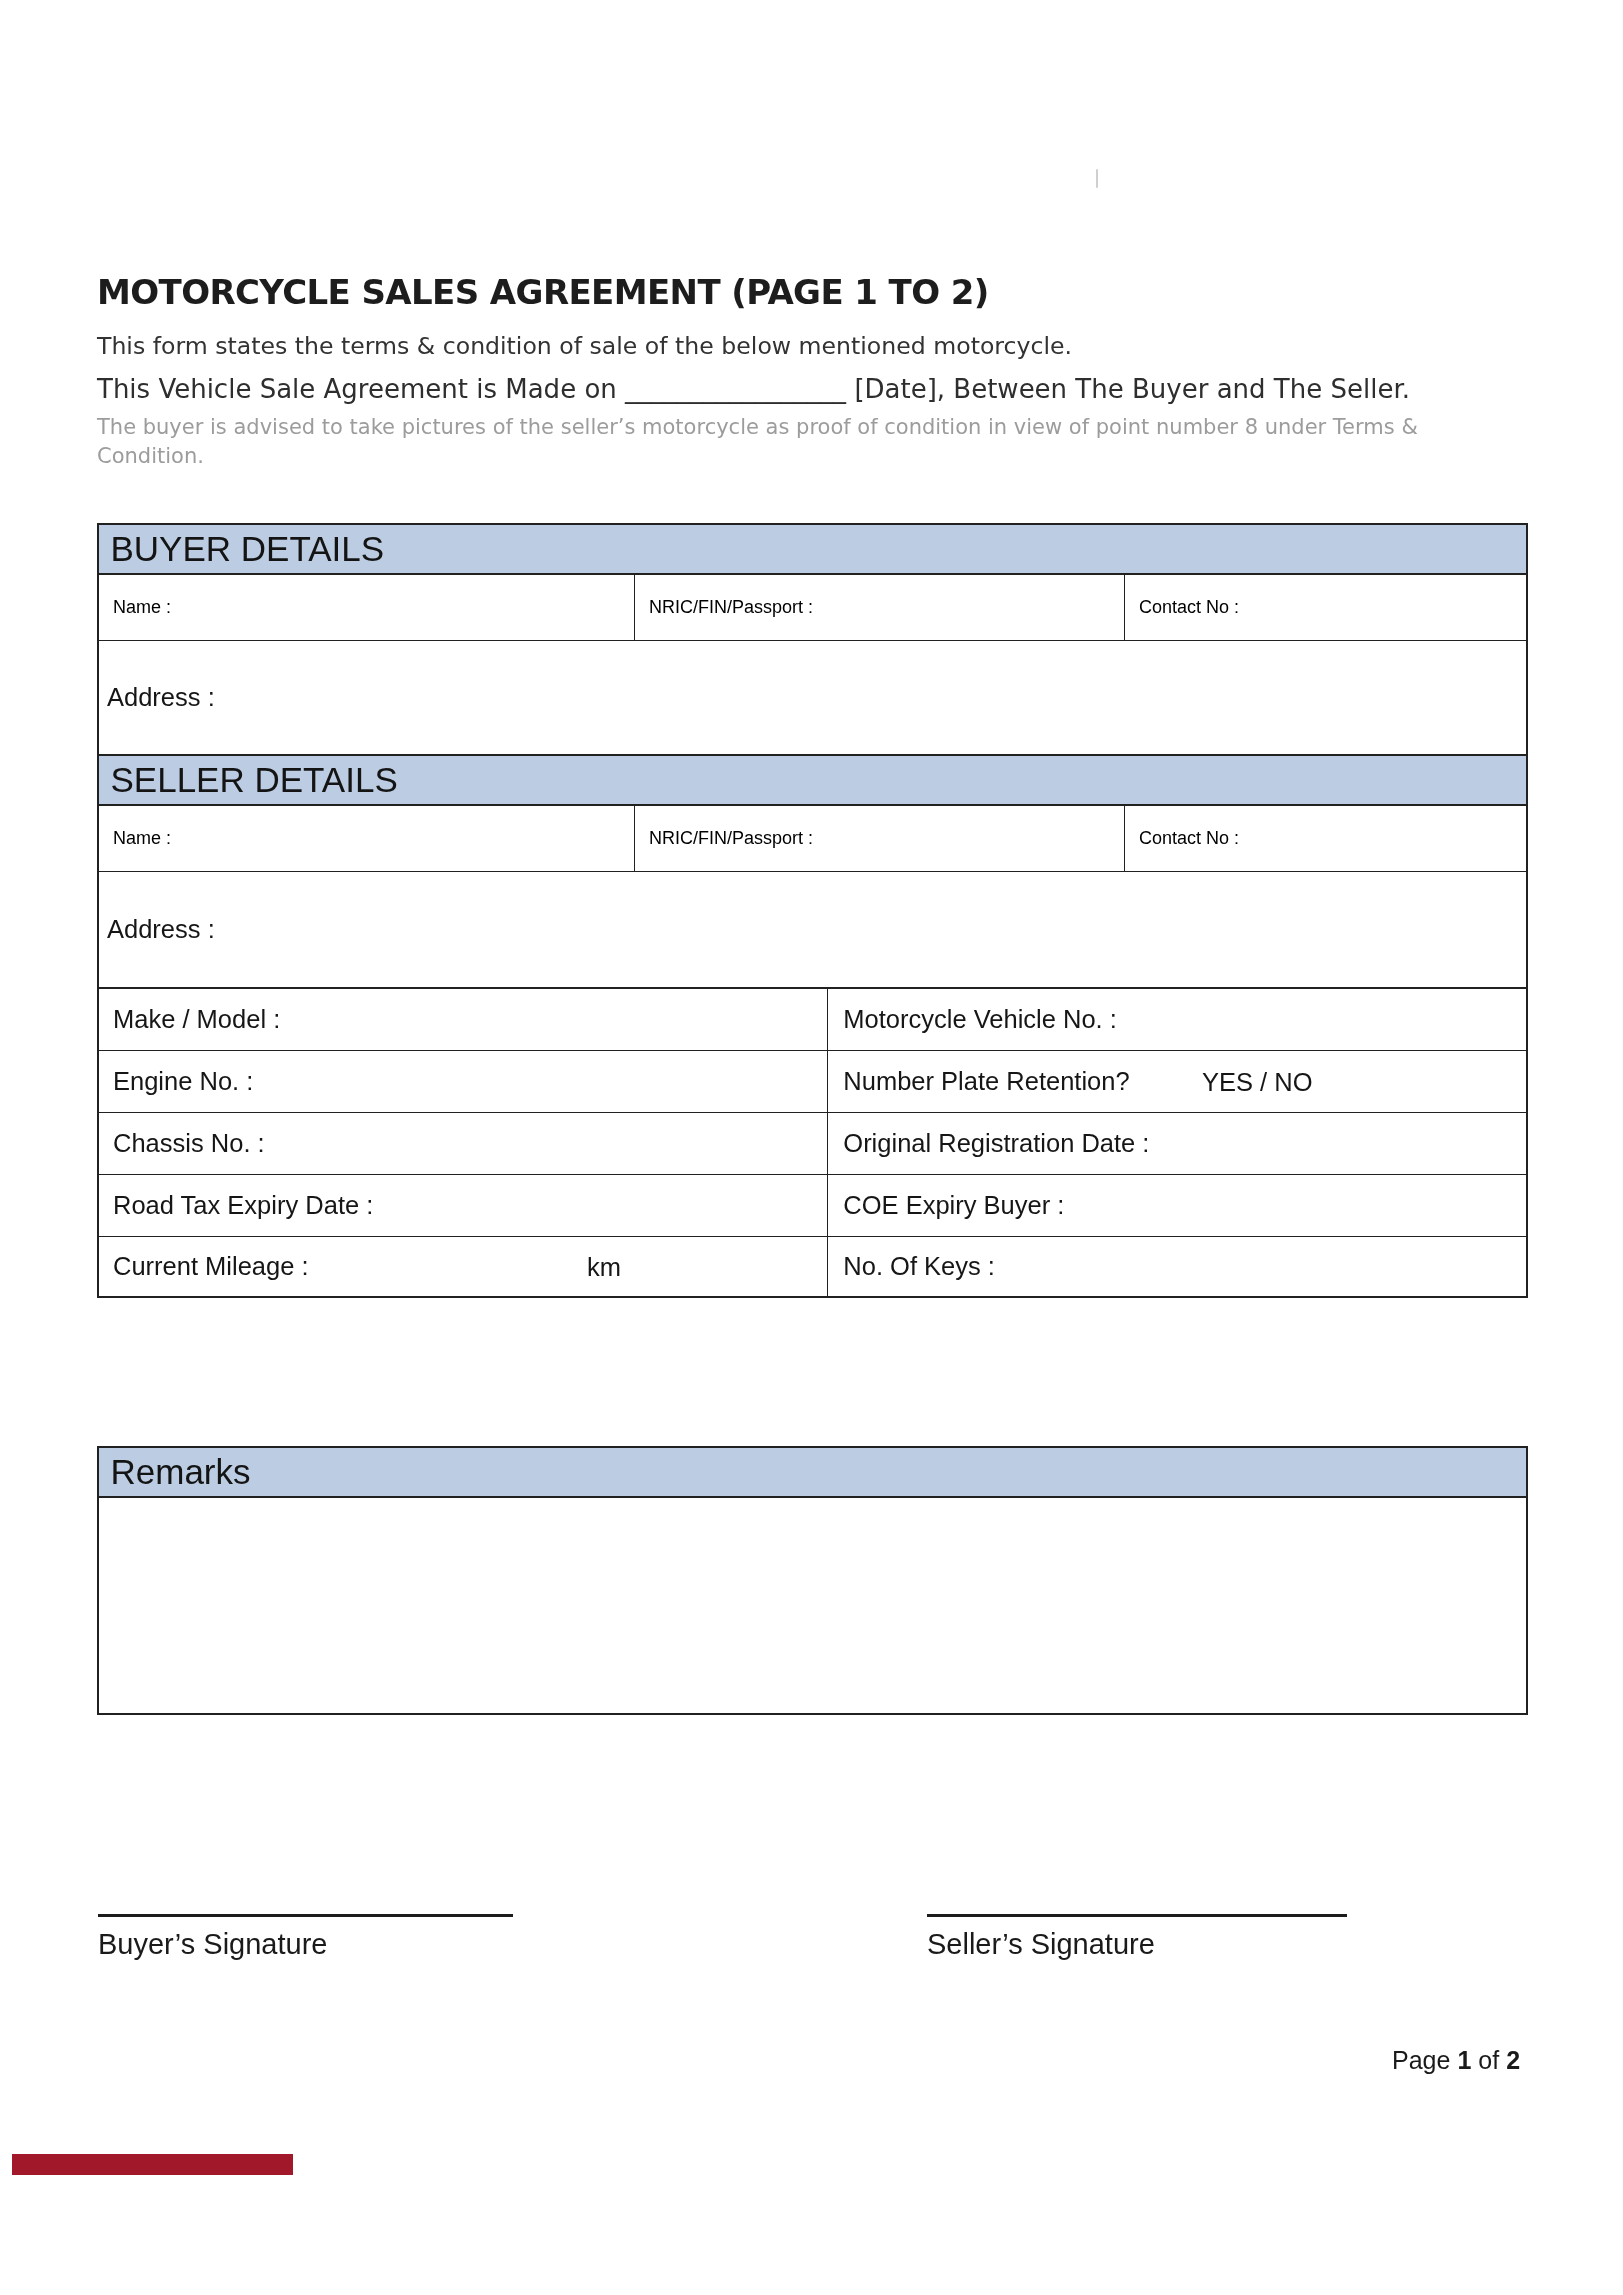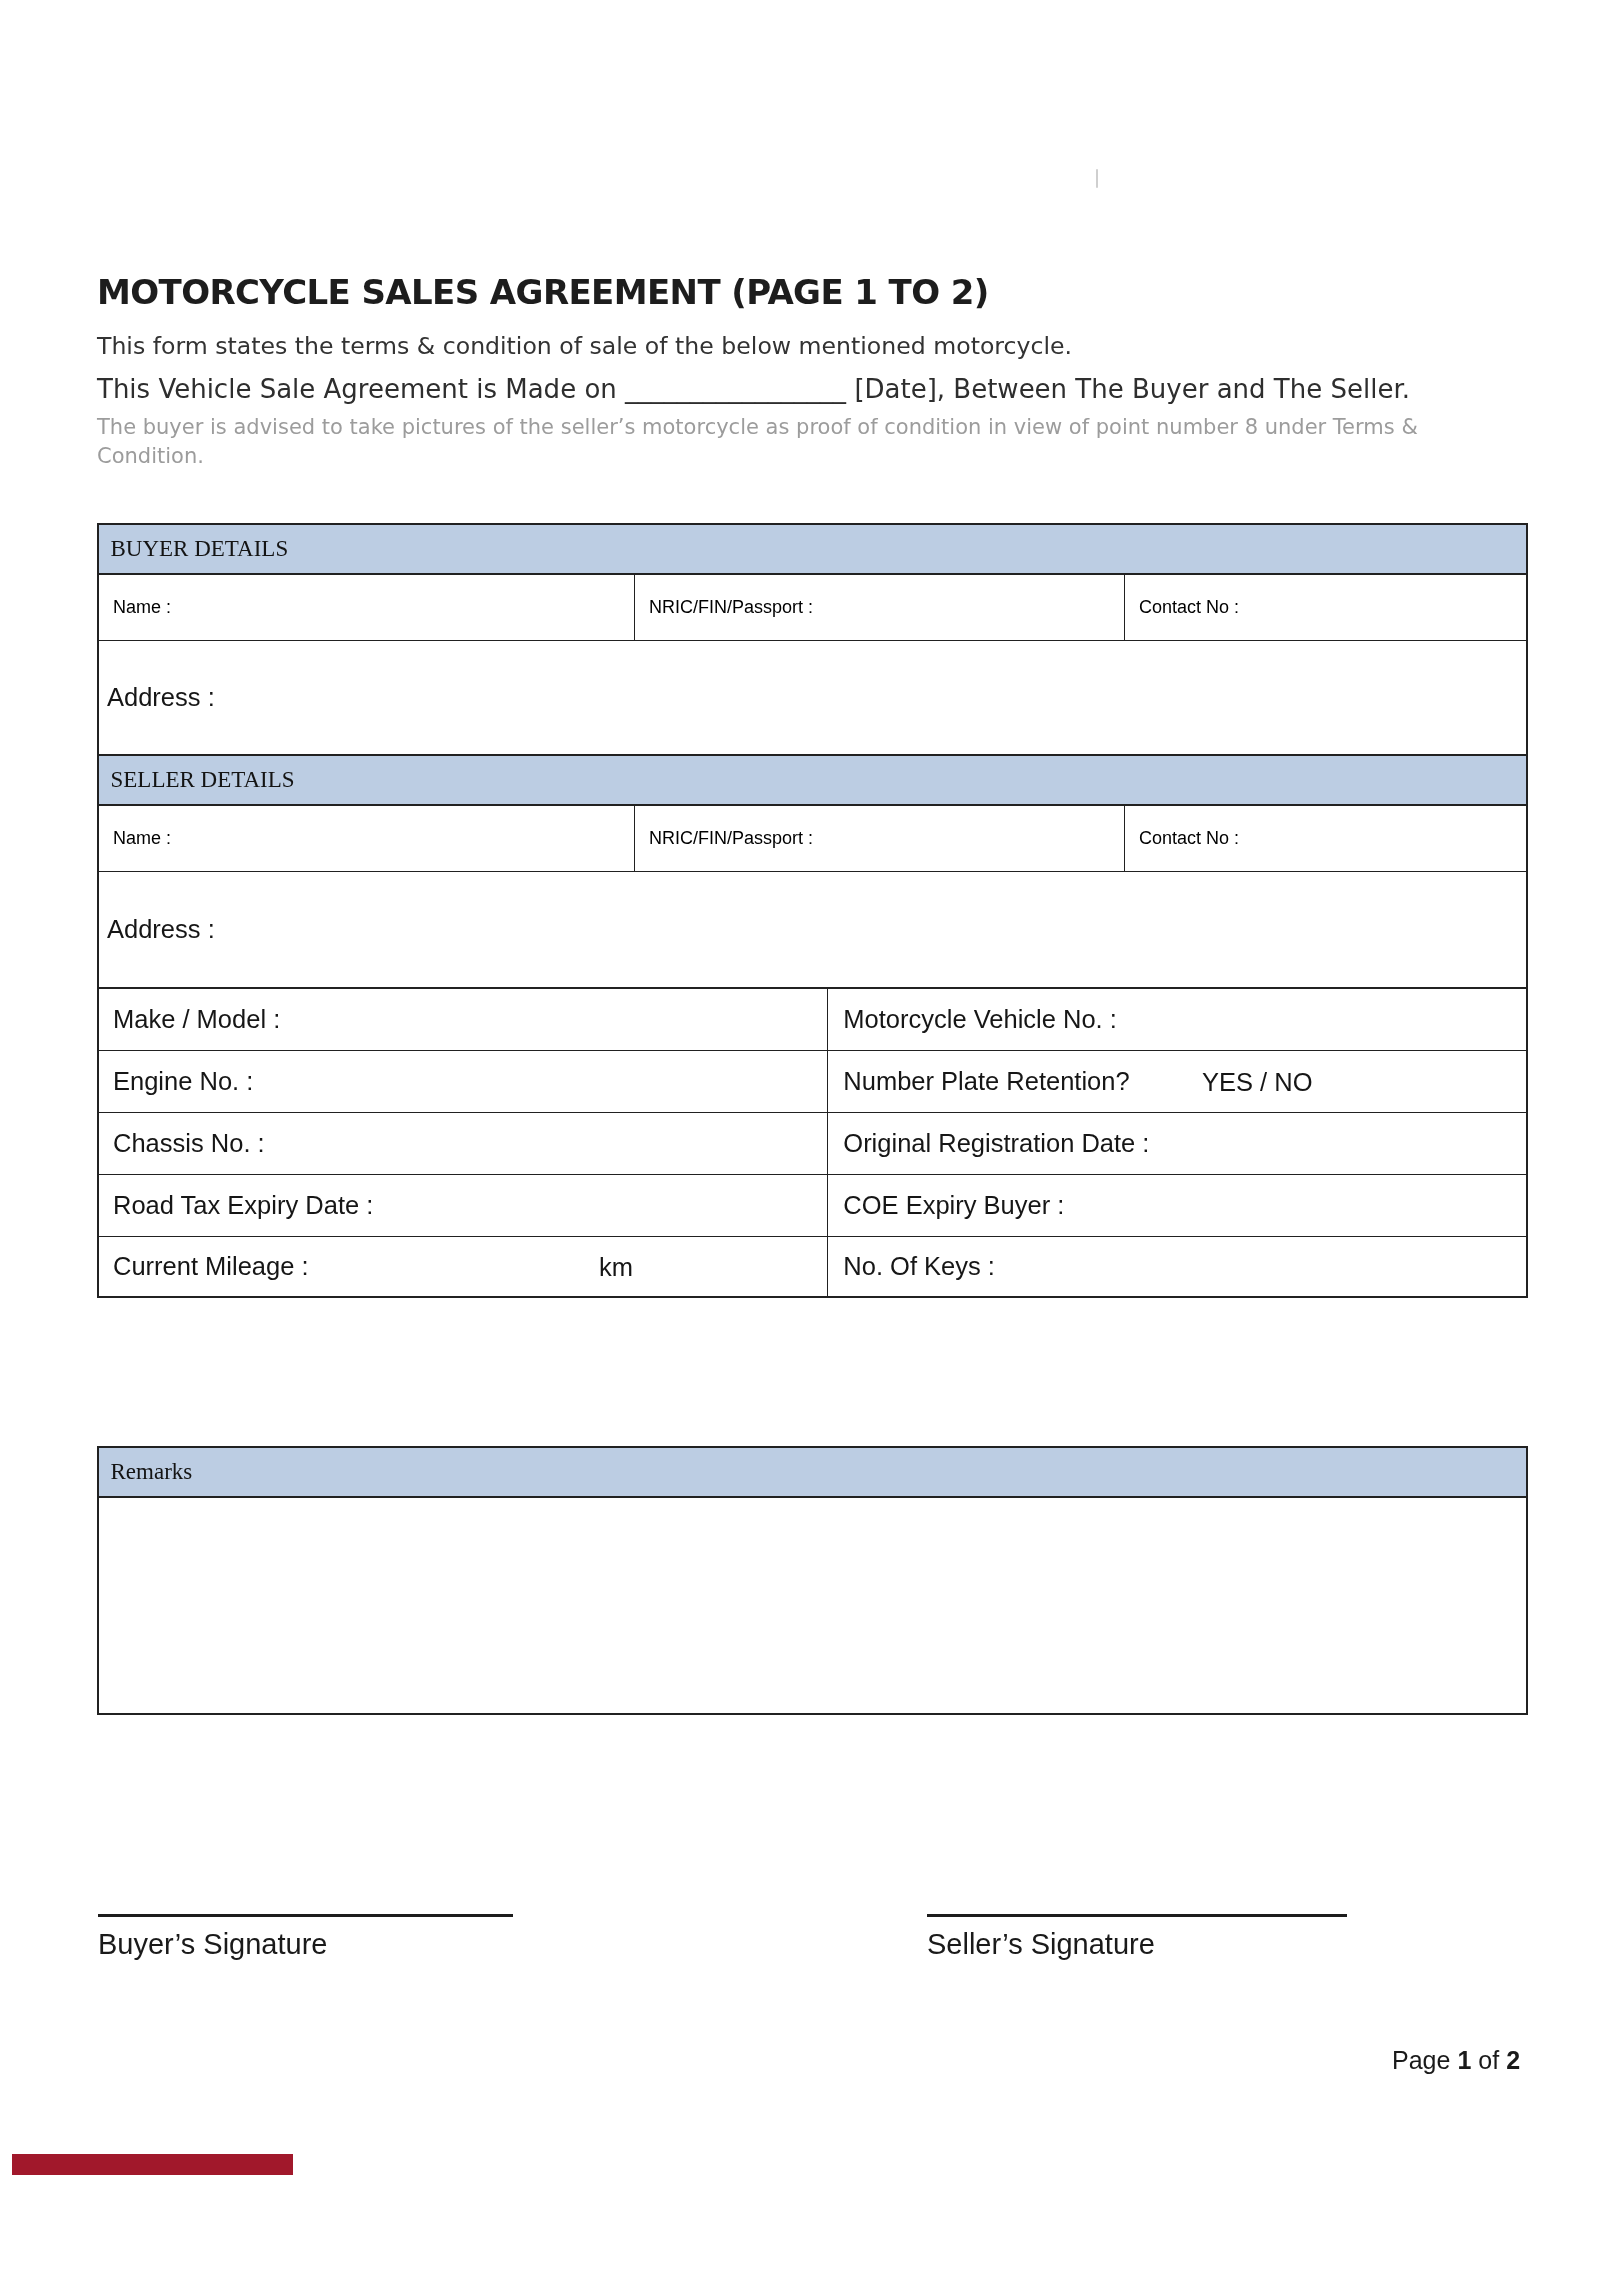--- a/index.html
+++ b/index.html
@@ -36,21 +36,21 @@
     position:absolute; left:97px; width:1431px;
     border:2.5px solid #212121; background:#ffffff;
   }
   .block-main { top:523px; }
   .block-remarks { top:1446px; }
 
   .sec-hdr {
     height:50px; background:#bccde3; border-bottom:2.5px solid #212121;
     display:flex; align-items:center; padding-left:11.5px;
   }
-  .sec-hdr span { font-size:23px; color:#141414; white-space:nowrap;font-family:Liberation Serif, serif; }
+  .sec-hdr span { font-size:35px; color:#141414; white-space:nowrap; }
 
   .fields-row { display:flex; height:66px; border-bottom:1.9px solid #212121; }
   .cell {
     display:flex; align-items:center; padding-left:14px;
     font-size:18px; color:#000000; white-space:nowrap;text-align:center;
   }
   .c-name { width:535px; }
   .c-id   { width:490px; border-left:1.9px solid #212121; }
   .c-contact { flex:1; border-left:1.9px solid #212121; }
 
@@ -64,21 +64,21 @@
   .m-row { display:flex; height:62px; border-bottom:1.9px solid #212121; }
   .m-row.last { height:59px; border-bottom:none; }
   .m-left {
     width:729px; border-right:1.9px solid #212121; position:relative;
     display:flex; align-items:center; padding-left:14px; font-size:25.5px; color:#161616; white-space:nowrap;
   }
   .m-right {
     flex:1; position:relative;
     display:flex; align-items:center; padding-left:15.3px; font-size:25.5px; color:#161616; white-space:nowrap;
   }
-  .km-unit { position:absolute; left:500px; top:50%; transform:translateY(-50%); }
+  .km-unit { position:absolute; left:488px; top:50%; transform:translateY(-50%); }
   .yes-no  { position:absolute; left:374px; top:50%; transform:translateY(-50%); }
 
   .remarks-box { height:215px; background:#ffffff; }
 
   
   .sig-line { position:absolute; top:1914px; height:3.2px; background:#1c1c1c; }
   .sig-line-buyer { left:98px; width:415px; }
   .sig-line-seller { left:927px; width:420px; }
   .sig-label { position:absolute; top:1928px; font-size:29px; color:#1a1a1a; white-space:nowrap; }
   .sig-label-buyer { left:98px; }

